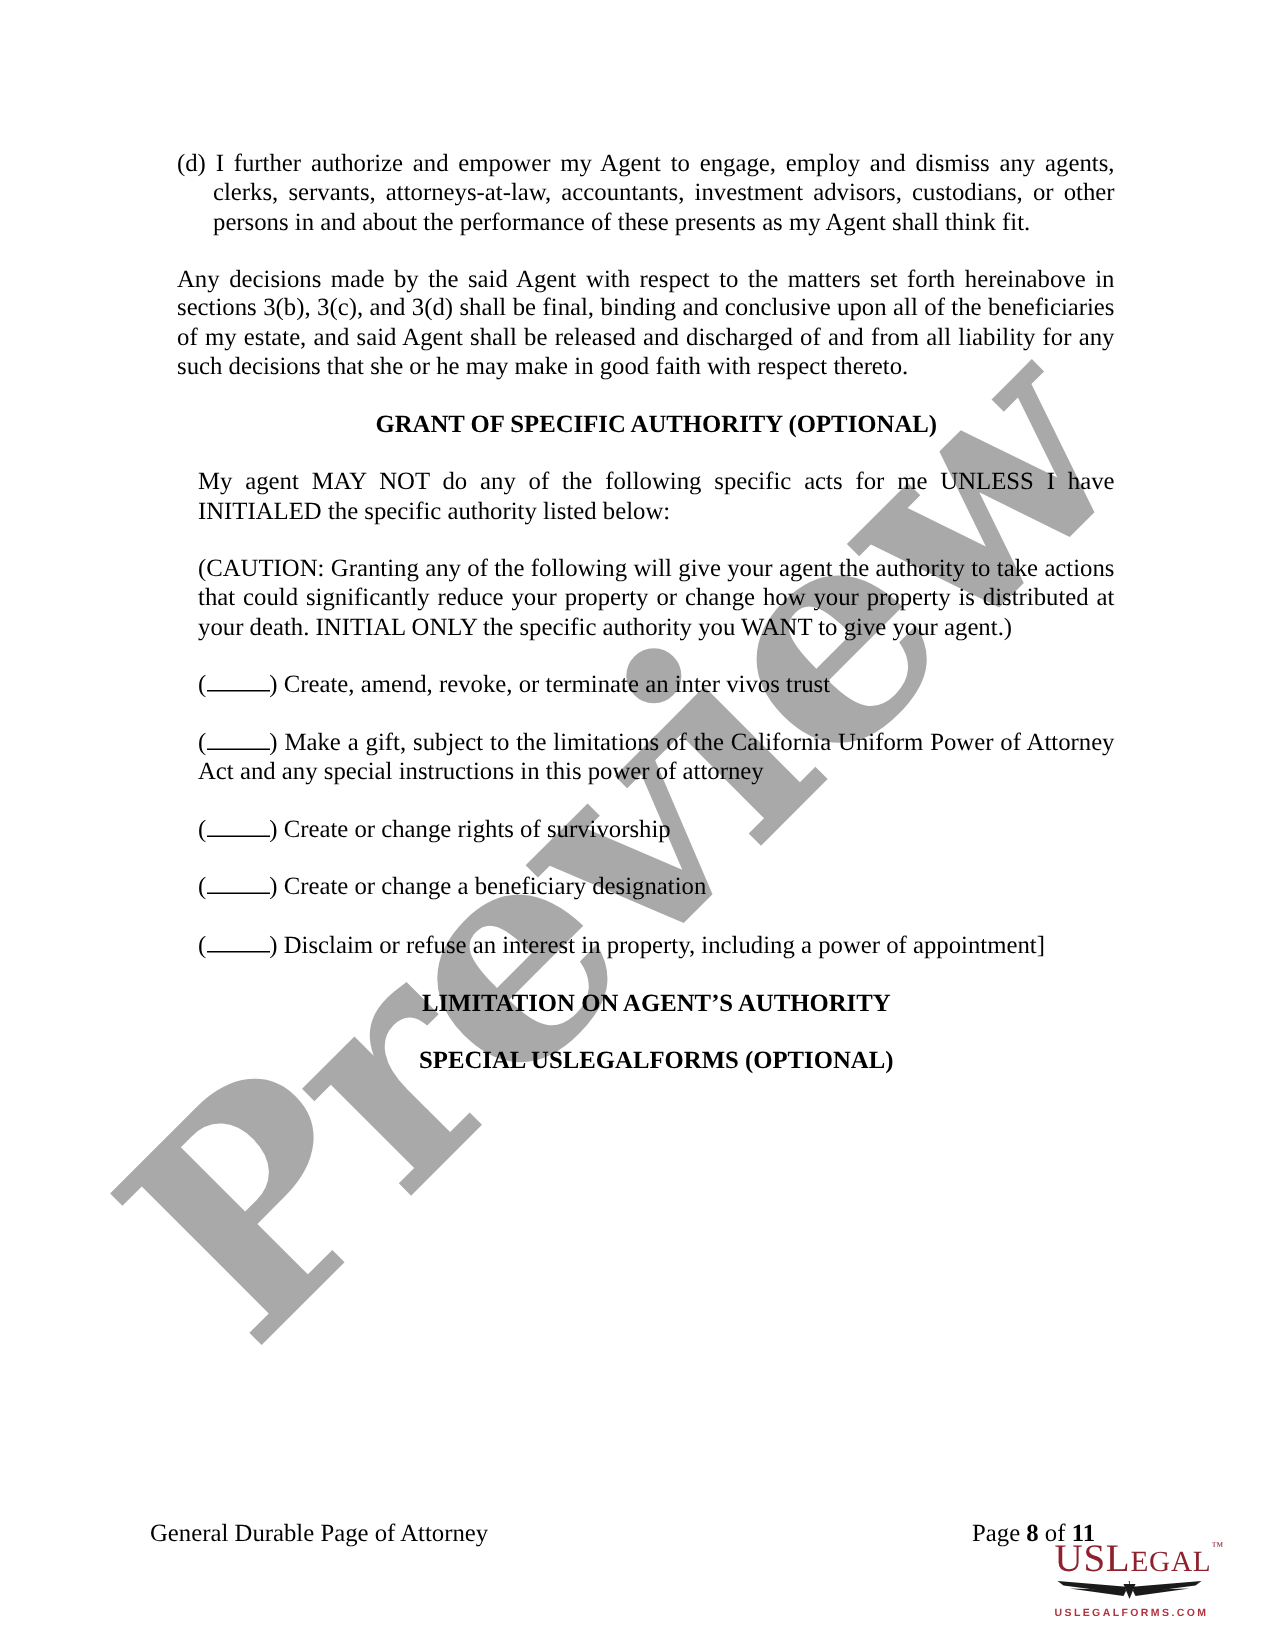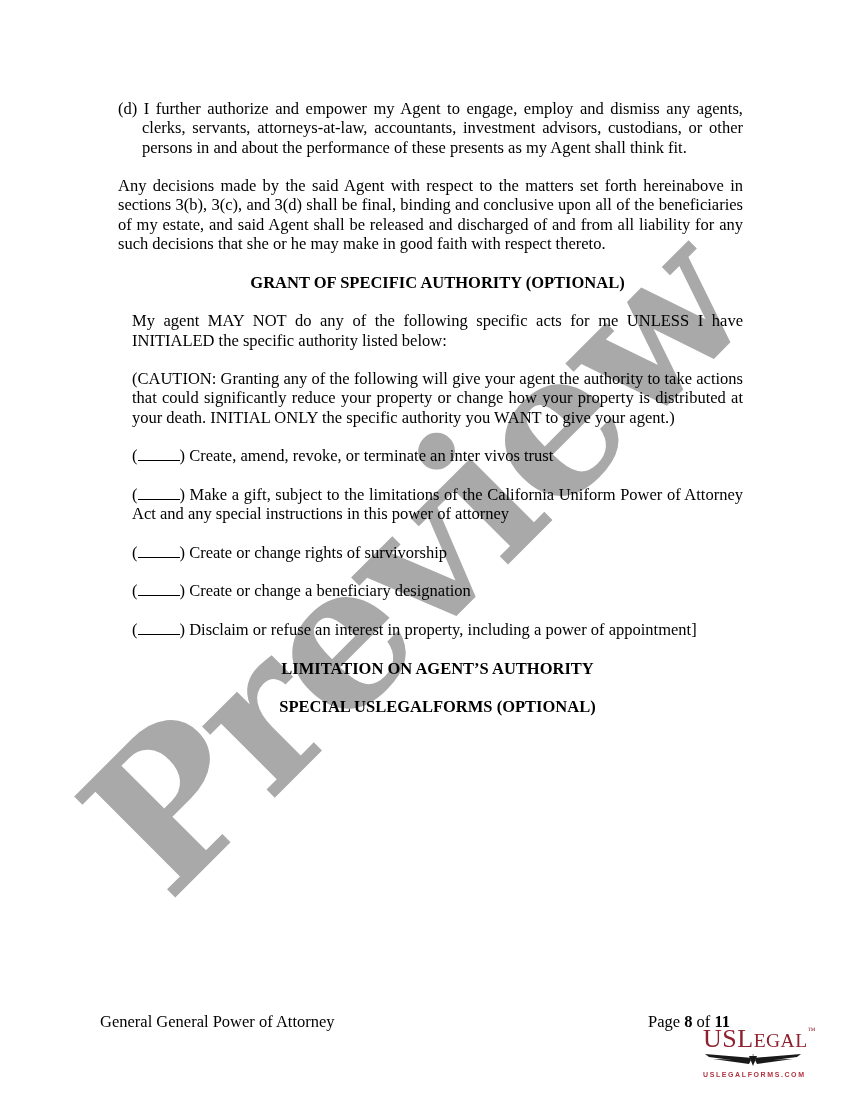--- a/index.html
+++ b/index.html
@@ -119,21 +119,21 @@
 
       <h3 class="sec-heading">LIMITATION ON AGENT’S AUTHORITY</h3>
 
 
       <h3 class="sec-heading">SPECIAL USLEGALFORMS (OPTIONAL)</h3>
 
     </div>
   </div>
 
   <div class="footer">
-    <span class="doc-title">General General Power of Attorney</span>
+    <span class="doc-title">General Durable Page of Attorney</span>
     <span class="page-num"><span>Page</span> <b>8</b> <span>of</span> <b>11</b></span>
   </div>
 
   <div class="logo">
     <div class="logo-word"><span class="big">USL</span><span class="small">EGAL</span><span class="tm">™</span></div>
     <div class="logo-eagle">
       <svg width="100" height="14" viewBox="0 0 100 14">
         <g fill="#1a1a1a">
           <polygon points="50,5 2,1 6,4 44,9"></polygon>
           <polygon points="48,7 10,6 46,11"></polygon>

